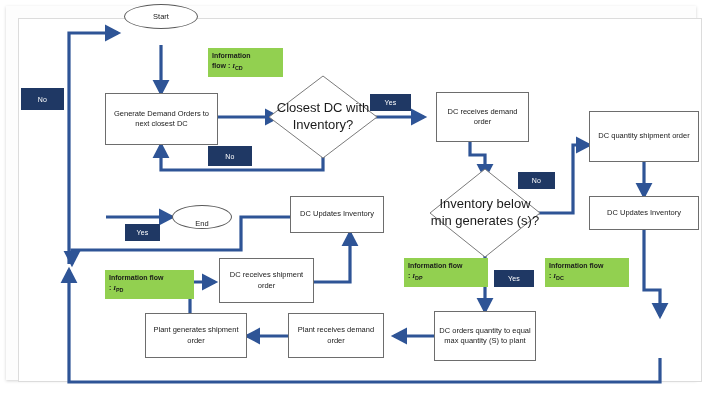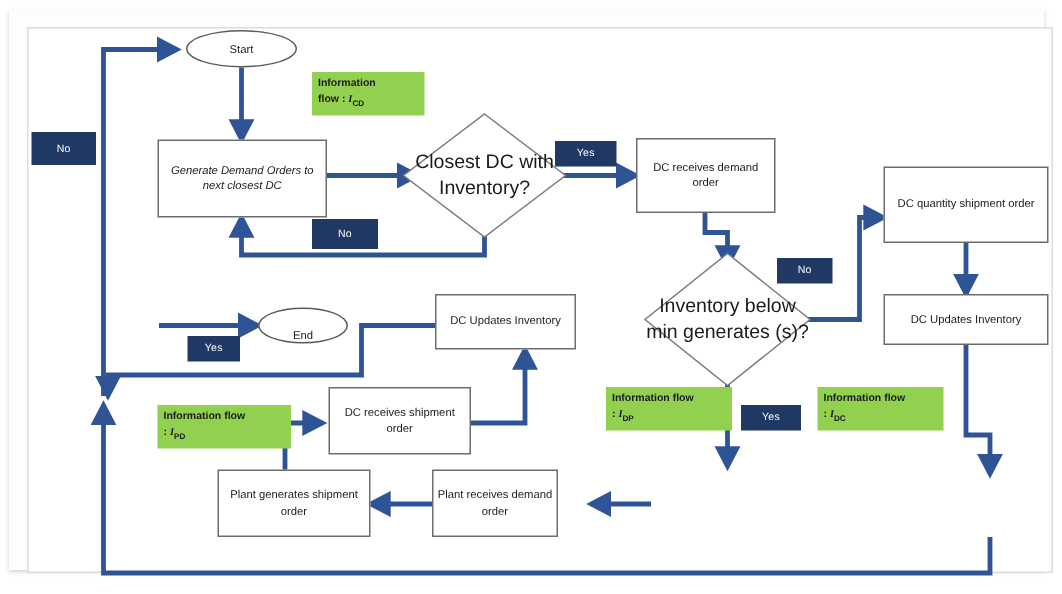--- a/index.html
+++ b/index.html
@@ -157,36 +157,36 @@
       <path d="M190,318 L190,282 L215,282" marker-end="url(#ah)"></path>
 
       <path d="M314,282 L350,282 L350,233" marker-end="url(#ah)"></path>
 
       <path d="M290,217 L241,217 L241,250 L72,250 L72,264" marker-end="url(#ah)"></path>
 
       <path d="M106,217 L172,217" marker-end="url(#ah)"></path>
     </g>
   </svg>
 
-  <div class="node terminal" style="left:124px; top:20px; width:74px; height:25px;">
+  <div class="node terminal" style="left:124px; top:4px; width:74px; height:25px;">
     <span>Start</span>
   </div>
 
-  <div class="node procbox" style="left:105px; top:93px; width:113px; height:52px;font-style:italic;">
+  <div class="node procbox" style="left:105px; top:93px; width:113px; height:52px;">
     <span>Generate Demand Orders to next closest DC</span>
   </div>
 
   <div class="diamond-wrap" style="left:268px; top:75px; width:110px; height:84px;">
     <svg class="diamond-shape" viewBox="0 0 110 84" xmlns="http://www.w3.org/2000/svg">
       <polygon points="55,1 109,42 55,83 1,42" fill="#ffffff" stroke="#7b7b7b" stroke-width="1"></polygon>
     </svg>
     <div class="diamond-label">Closest DC with Inventory?</div>
   </div>
 
-  <div class="node procbox" style="left:424px; top:92px; width:93px; height:50px;">
+  <div class="node procbox" style="left:436px; top:92px; width:93px; height:50px;">
     <span>DC receives demand order</span>
   </div>
 
   <div class="node procbox" style="left:589px; top:111px; width:110px; height:51px;">
     <span>DC quantity shipment order</span>
   </div>
 
   <div class="node procbox" style="left:589px; top:196px; width:110px; height:34px;">
     <span>DC Updates Inventory</span>
   </div>
@@ -208,24 +208,27 @@
   </div>
 
   <div class="node procbox" style="left:145px; top:313px; width:102px; height:45px;">
     <span>Plant generates shipment order</span>
   </div>
 
   <div class="node procbox" style="left:219px; top:258px; width:95px; height:45px;">
     <span>DC receives shipment order</span>
   </div>
 
-  <div class="node procbox" style="left:288px; top:313px; width:84px; height:45px;">
+  <div class="node procbox" style="left:288px; top:313px; width:96px; height:45px;">
     <span>Plant receives demand order</span>
   </div>
 
+  <div class="node procbox" style="left:434px; top:311px; width:102px; height:50px;">
+    <span>DC orders quantity to equal max quantity (S) to plant</span>
+  </div>
 
 
   <div class="badge" style="left:21px; top:88px; width:43px; height:22px;">
     <span>No</span>
   </div>
 
   <div class="badge" style="left:208px; top:146px; width:44px; height:20px;">
     <span>No</span>
   </div>
 

